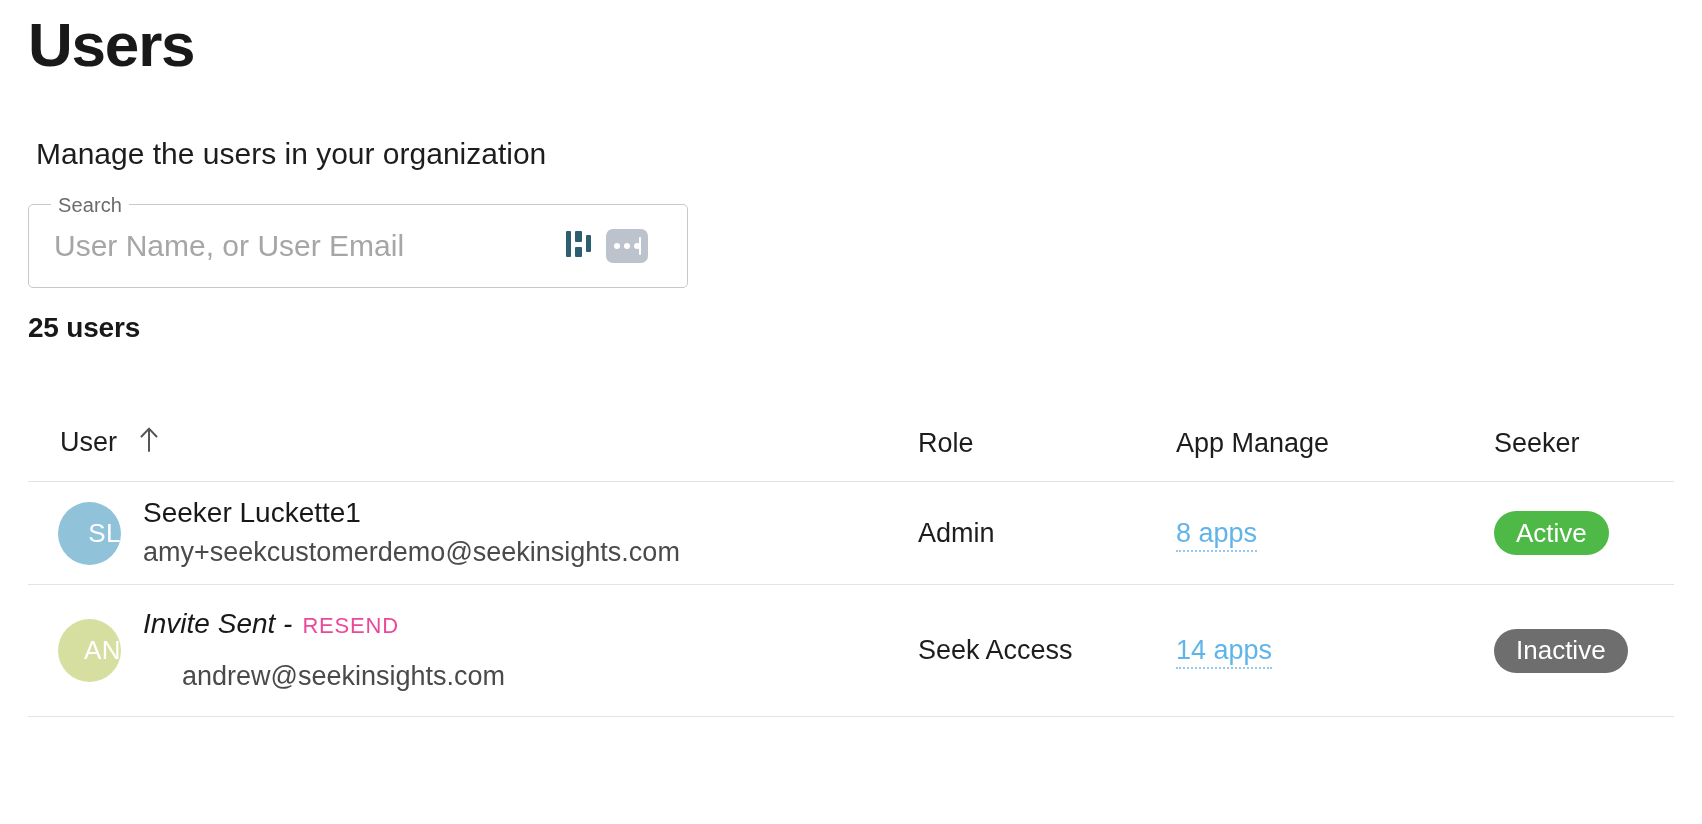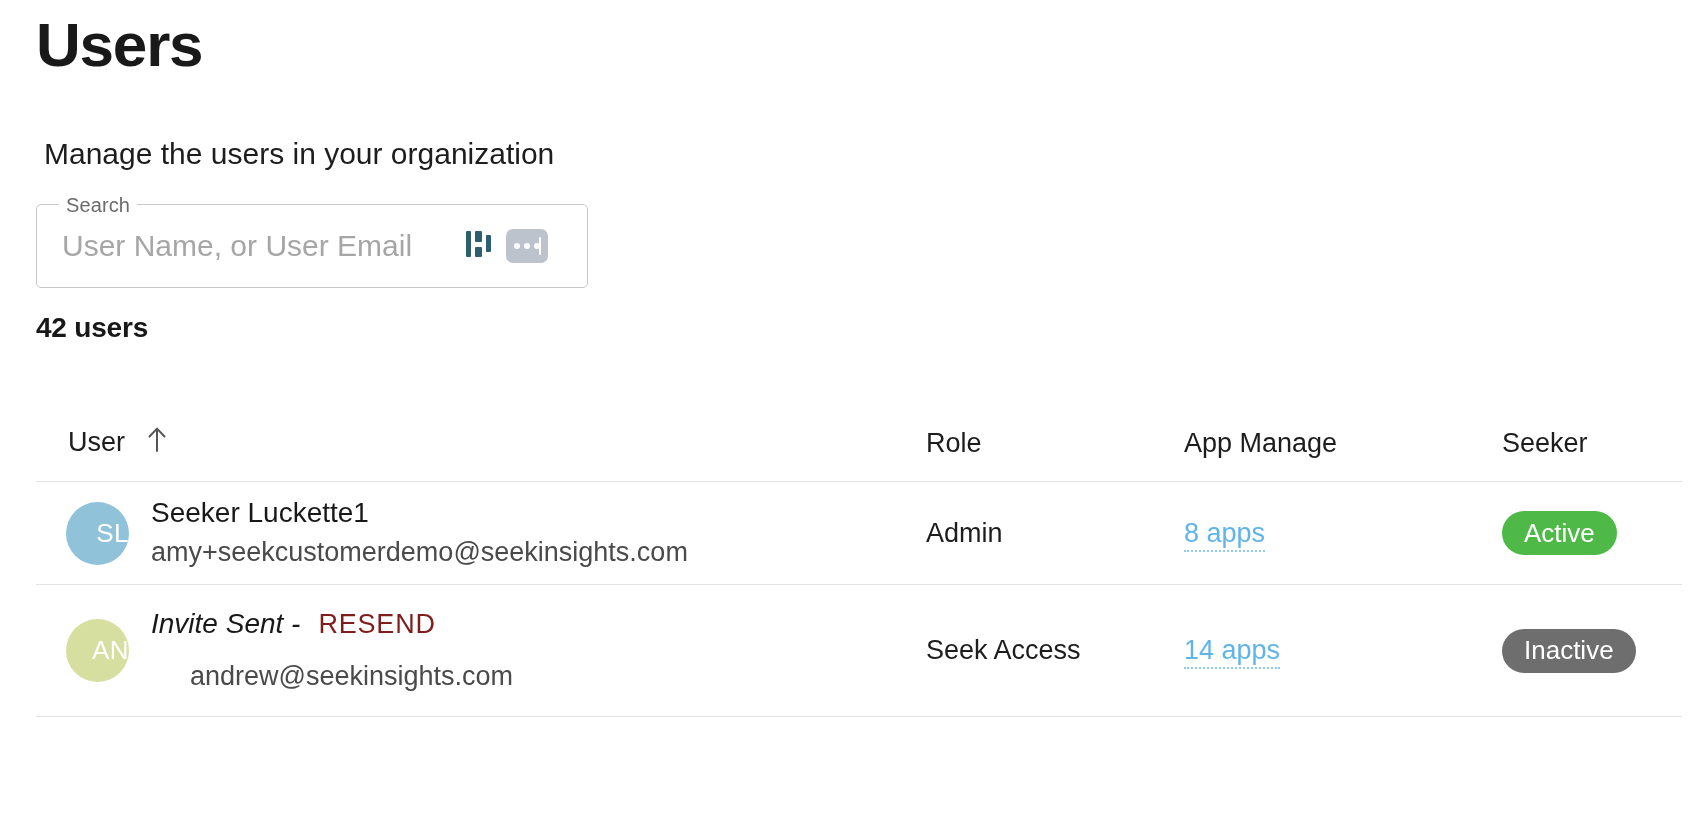--- a/index.html
+++ b/index.html
@@ -14,21 +14,21 @@
     background: #ffffff;
     font-family: "Liberation Sans", sans-serif;
     color: #1f1f1f;
     overflow: hidden;
   }
 
   .page {
     position: relative;
     width: 1702px;
     height: 824px;
-    padding: 0 36px;
+    padding: 0 28px;
   }
 
   
   .page-title {
     margin: 0;
     padding-top: 14px;
     font-size: 62px;
     line-height: 1.0;
     font-weight: 700;
     letter-spacing: -1.2px;
@@ -41,21 +41,21 @@
     font-size: 30px;
     line-height: 1.2;
     font-weight: 400;
     color: #1d1d1d;
   }
 
   
   .search-wrap {
     position: relative;
     margin-top: 32px;
-    width: 552px;
+    width: 660px;
     height: 84px;
   }
   .search-fieldset {
     position: absolute;
     inset: 0;
     border: 1px solid #c9c9c9;
     border-radius: 5px;
     margin: 0;
     padding: 0;
   }
@@ -198,24 +198,24 @@
     display: block;
     font-size: 28px;
     line-height: 1.35;
     color: #181818;
   }
   .user-primary.invite {
     font-style: italic;
   }
   .resend-link {
     font-style: normal;
-    color: #7f1d1d;
-    font-size: 27px;
+    color: #ec4899;
+    font-size: 22px;
     letter-spacing: 0.8px;
-    margin-left: 18px;
+    margin-left: 10px;
     cursor: pointer;
   }
   .user-email {
     display: block;
     font-size: 27px;
     line-height: 1.45;
     color: #4a4a4a;
     margin-top: 2px;
   }
   .row-2 .user-email { margin-top: 14px; margin-left: 39px; }
@@ -264,21 +264,21 @@
       </span>
       <span class="autofill-icon">
         <i></i>
           <i></i>
           <i></i>
         <span class="caret"></span>
       </span>
     </div>
   </div>
 
-  <p class="user-count">42 users</p>
+  <p class="user-count">25 users</p>
 
   <table class="users-table">
     <colgroup>
       <col class="c-user">
         <col class="c-role">
         <col class="c-apps">
         <col class="c-status">
     </colgroup>
     <thead>
       <tr>

